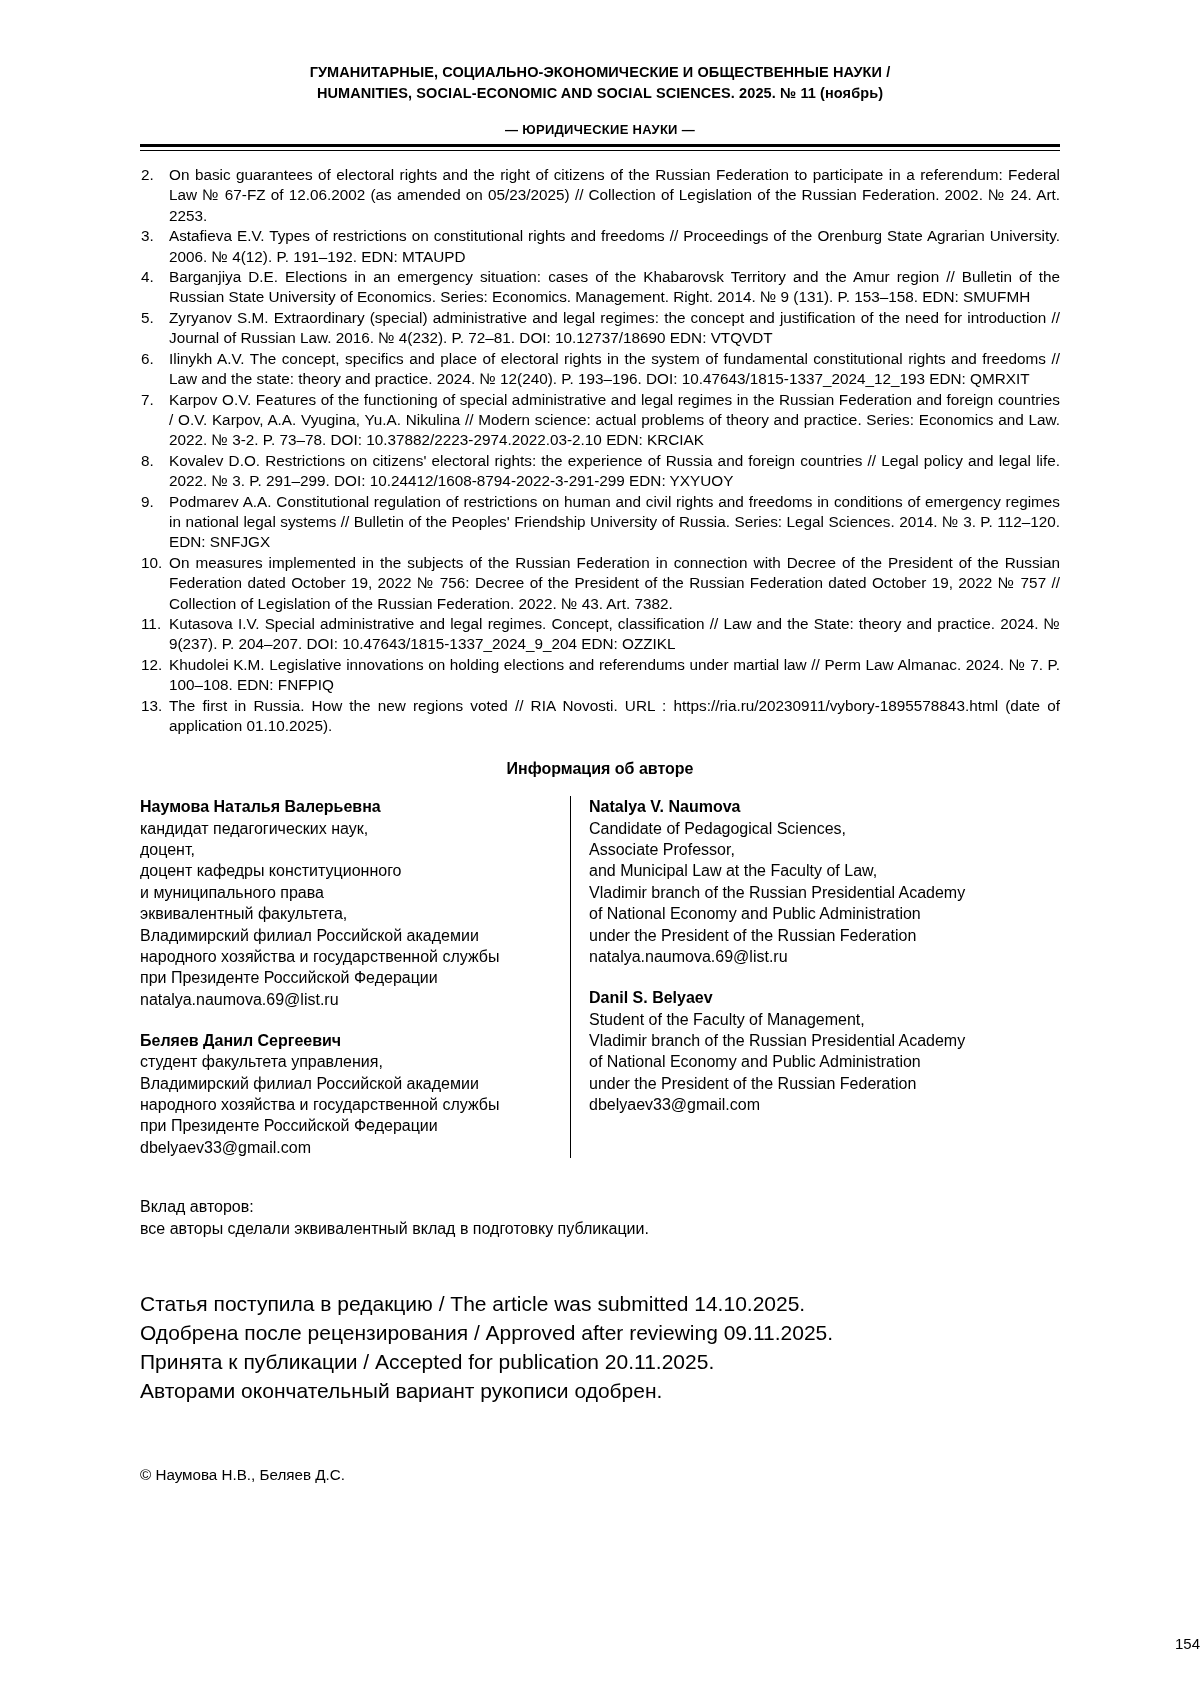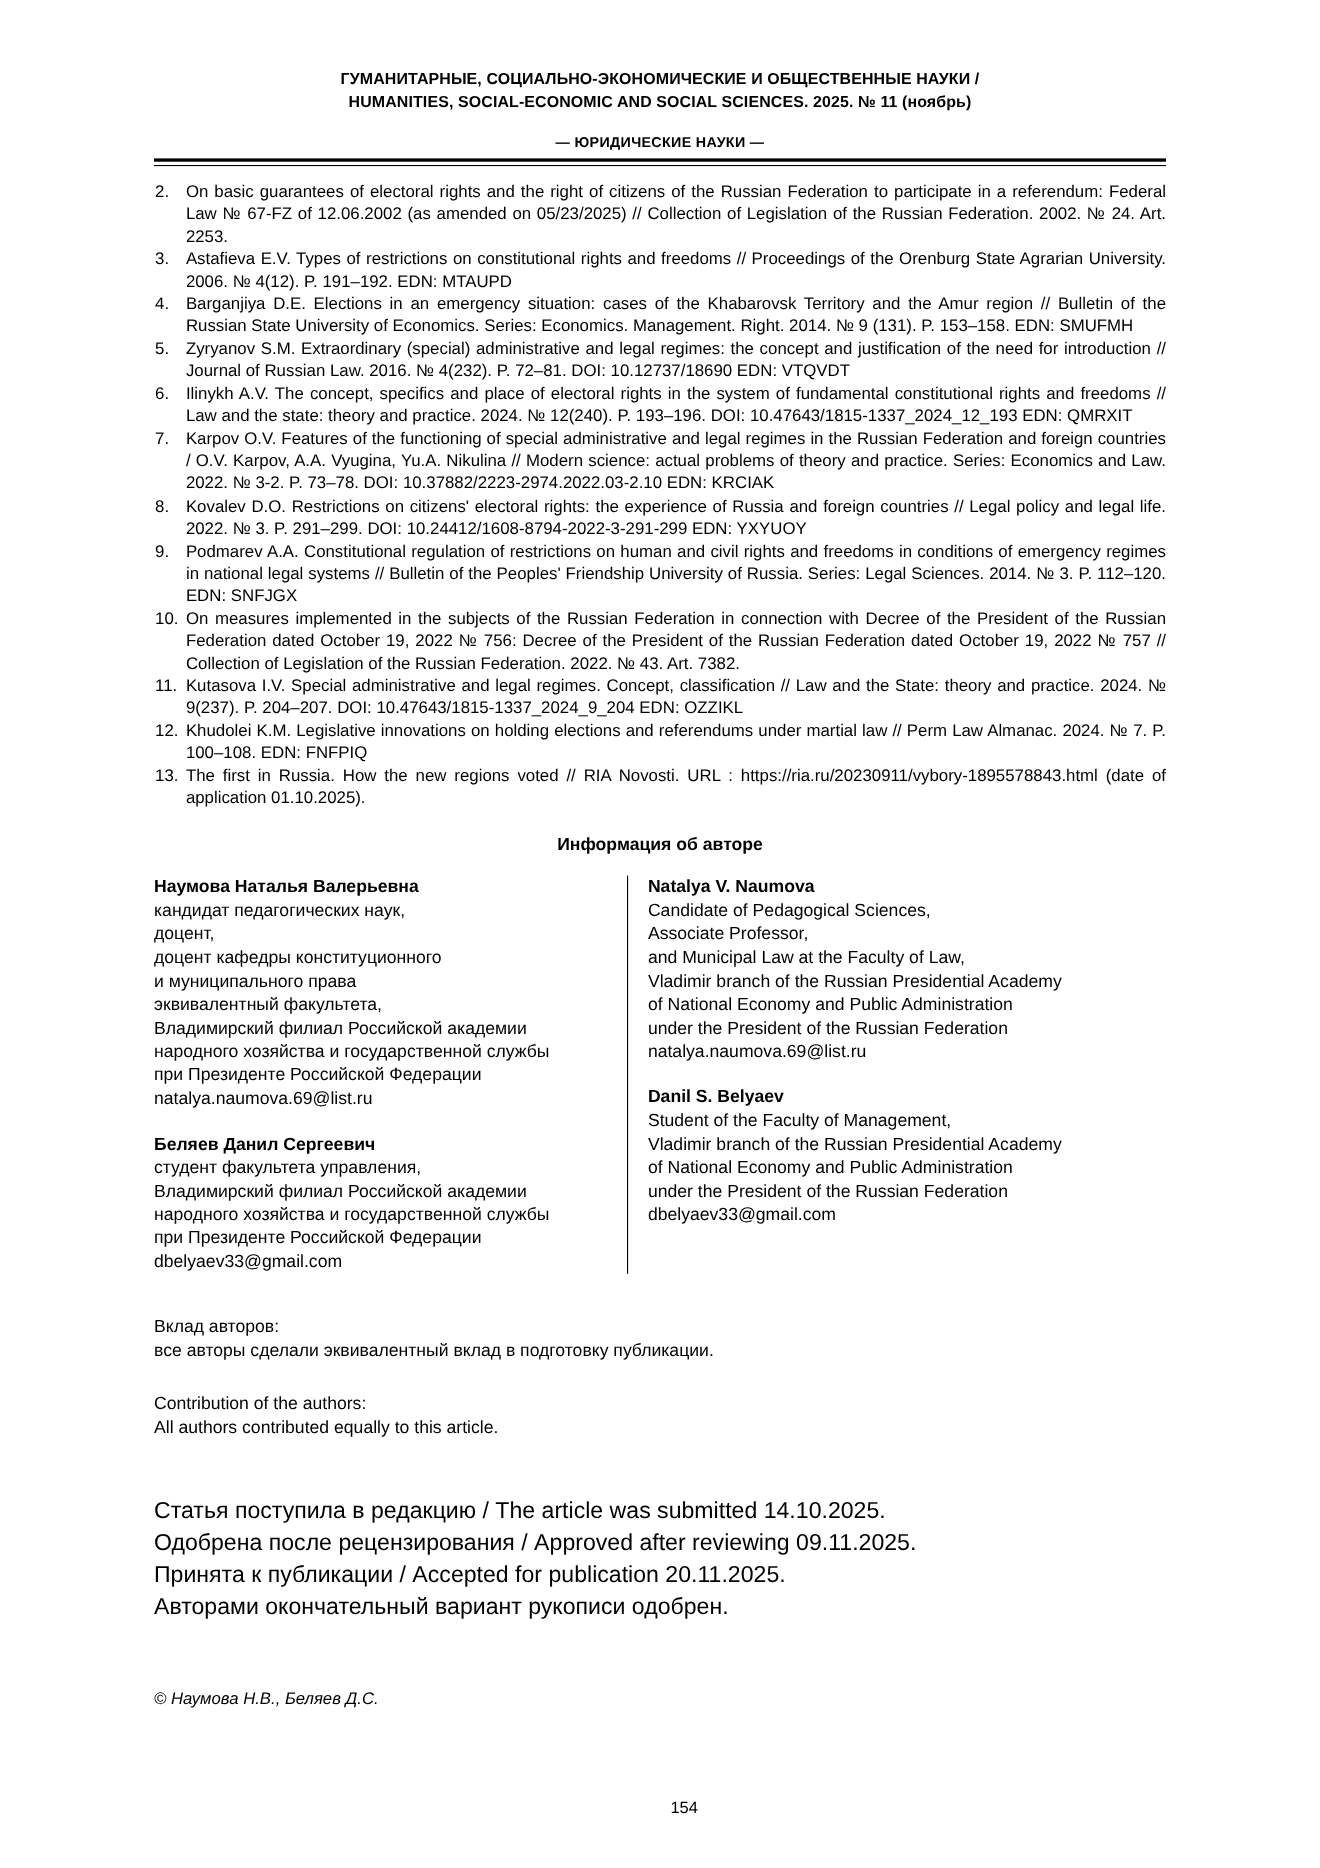--- a/index.html
+++ b/index.html
@@ -117,28 +117,27 @@
     margin-top: 26px;
   }
   .dates {
     margin-top: 50px;
     font-size: 21px;
     line-height: 1.38;
   }
   .copyright {
     margin-top: 60px;
     font-size: 15.2px;
-    font-style: italic;
   }
   .pagenum {
     position: absolute;
     left: 0;
     right: 0;
     bottom: 46px;
-    text-align: center;
+    text-align: right;
     font-size: 15px;
     padding-left: 44px;
   }
 </style>
 </head>
 <body>
 
 <div class="page">
 
   <div class="header">
@@ -249,24 +248,20 @@
         <div>dbelyaev33@gmail.com</div>
       </div>
     </div>
   </div>
 
   <div class="para contrib">
     <div>Вклад авторов:</div>
     <div>все авторы сделали эквивалентный вклад в подготовку публикации.</div>
   </div>
 
-  <div class="para contrib-en">
-    <div>Contribution of the authors:</div>
-    <div>All authors contributed equally to this article.</div>
-  </div>
 
   <div class="dates">
     <div>Статья поступила в редакцию / The article was submitted 14.10.2025.</div>
     <div>Одобрена после рецензирования / Approved after reviewing 09.11.2025.</div>
     <div>Принята к публикации / Accepted for publication 20.11.2025.</div>
     <div>Авторами окончательный вариант рукописи одобрен.</div>
   </div>
 
   <div class="copyright">© Наумова Н.В., Беляев Д.С.</div>
 

